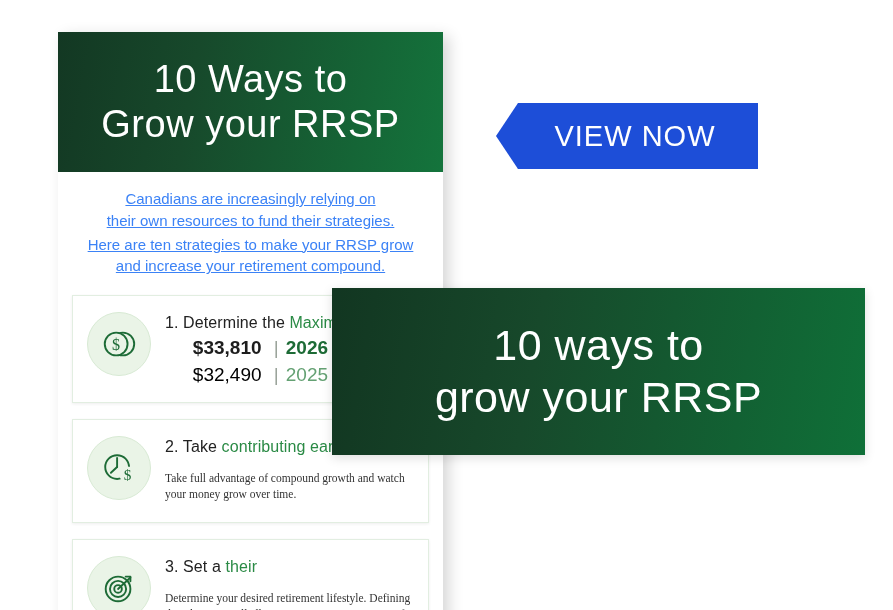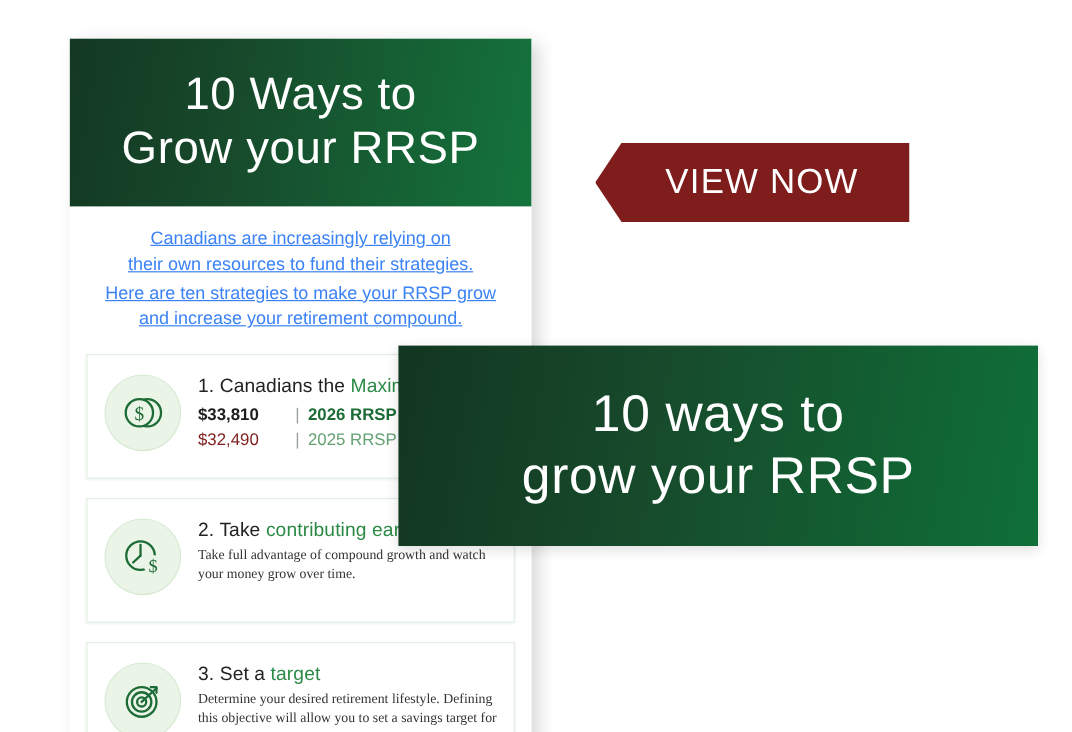--- a/index.html
+++ b/index.html
@@ -77,51 +77,51 @@
   .tip-body{flex:1 1 auto;min-width:0;padding-top:4px;}
   .tip-title{
     font-size:16px;
     color:#222;
     font-weight:400;
     letter-spacing:.1px;
     white-space:nowrap;
   }
   .tip-title .accent{color:#2a8a45;}
   .tip-desc{
-    margin-top:4px;
+    margin-top:15px;
     font-size:11.5px;
     line-height:1.38;
     color:#333;
     font-family:"Liberation Serif",serif;
   }
 
   
   .money-row{
     display:flex;align-items:baseline;
-    font-size:14px;
+    font-size:19px;
     margin-top:5px;
     white-space:nowrap;
+    justify-content:center;
   }
   .money-row .amt{min-width:74px;}
   .money-row .sep{color:#9aa39a;margin:0 7px;}
   .money-row.primary .amt{color:#1d1d1d;font-weight:bold;}
   .money-row.primary .lbl{color:#1d6b36;font-weight:bold;}
-  .money-row.secondary .amt{color:#7f1d1d;}
+  .money-row.secondary .amt{color:#000000;}
   .money-row.secondary .lbl{color:#64a173;}
 
   
   #view-now-banner{
     position:absolute;
     left:496px; top:103px;
     width:262px; height:66px;
-    background:#7f1d1d;
+    background:#1d4ed8;
     clip-path:polygon(0% 50%, 22px 0%, 100% 0%, 100% 100%, 22px 100%);
     display:flex;align-items:center;justify-content:center;
     box-shadow:0 2px 5px rgba(0,0,0,.18);
-    margin-top:16px;
   }
   #view-now-banner span{
     color:#ffffff;
     font-size:29px;
     font-weight:300;
     letter-spacing:1px;
     padding-left:16px;
   }
 
   
@@ -171,21 +171,21 @@
       <div class="tip-icon">
         <svg width="38" height="38" viewBox="0 0 40 40">
           <circle cx="24" cy="20" r="12" fill="none" stroke="#1d6b36" stroke-width="2"></circle>
           <circle cx="17" cy="20" r="12" fill="#eaf4e7" stroke="#1d6b36" stroke-width="2"></circle>
           <text x="17" y="26.5" font-family="Liberation Serif, serif" font-size="17" fill="#1d6b36" text-anchor="middle">$</text>
         </svg>
       </div>
       <div class="tip-body">
         <div class="tip-title">
           <span>1.</span>
-          <span>Canadians the</span>
+          <span>Determine the</span>
           <span class="accent">Maximum</span>
         </div>
         <div class="money-row primary">
           <span class="amt">$33,810</span>
           <span class="sep">|</span>
           <span class="lbl">2026 RRSP</span>
         </div>
         <div class="money-row secondary">
           <span class="amt">$32,490</span>
           <span class="sep">|</span>
@@ -221,21 +221,21 @@
           <circle cx="19" cy="21" r="8.5" fill="none" stroke="#1d6b36" stroke-width="2"></circle>
           <circle cx="19" cy="21" r="4" fill="none" stroke="#1d6b36" stroke-width="2"></circle>
           <line x1="19" y1="21" x2="32" y2="9" stroke="#1d6b36" stroke-width="2" stroke-linecap="round"></line>
           <polyline points="27,8 32,8 32,13" fill="none" stroke="#1d6b36" stroke-width="2" stroke-linecap="round" stroke-linejoin="round"></polyline>
         </svg>
       </div>
       <div class="tip-body">
         <div class="tip-title">
           <span>3.</span>
           <span>Set a</span>
-          <span class="accent">target</span>
+          <span class="accent">their</span>
         </div>
         <div class="tip-desc">Determine your desired retirement lifestyle. Defining this objective will allow you to set a savings target for your RRSP and will let you gauge your progress.</div>
       </div>
     </div>
 
   </div>
 </div>
 
 <div id="view-now-banner">
   <span>VIEW NOW</span>

